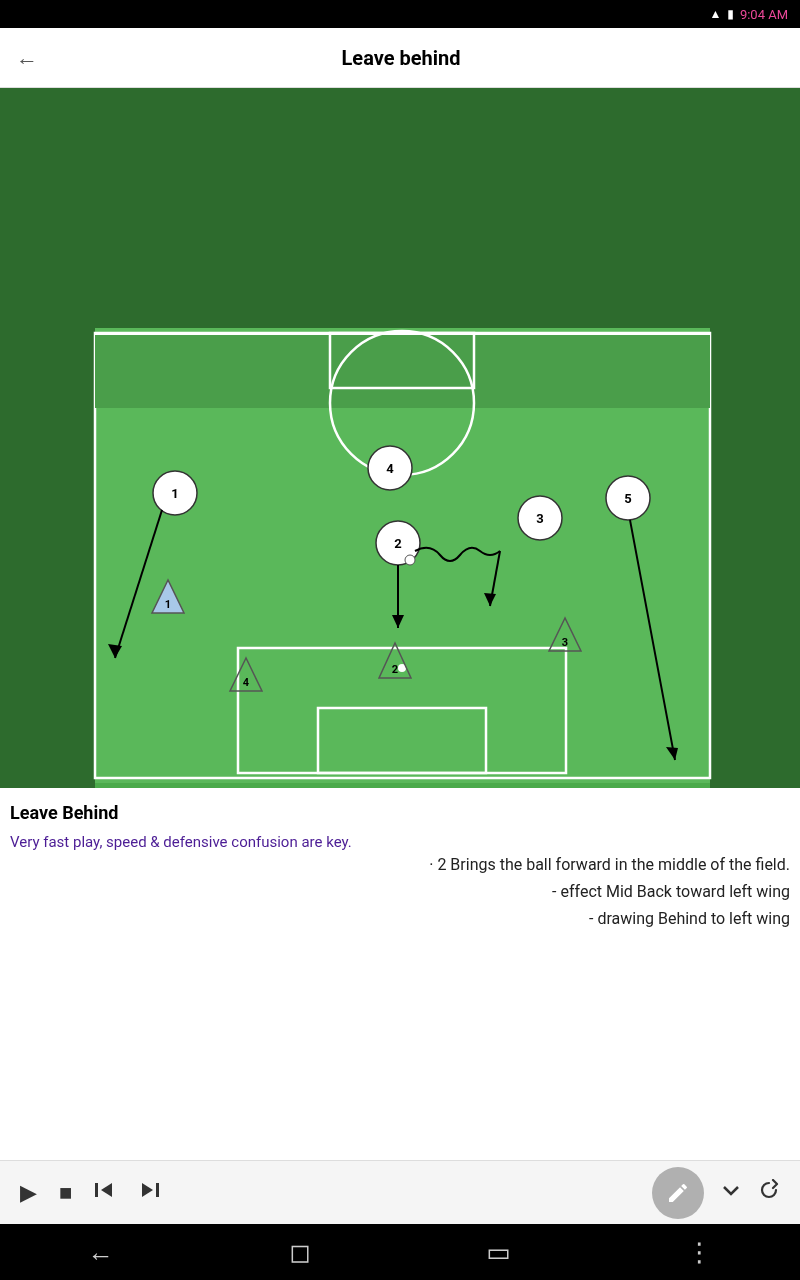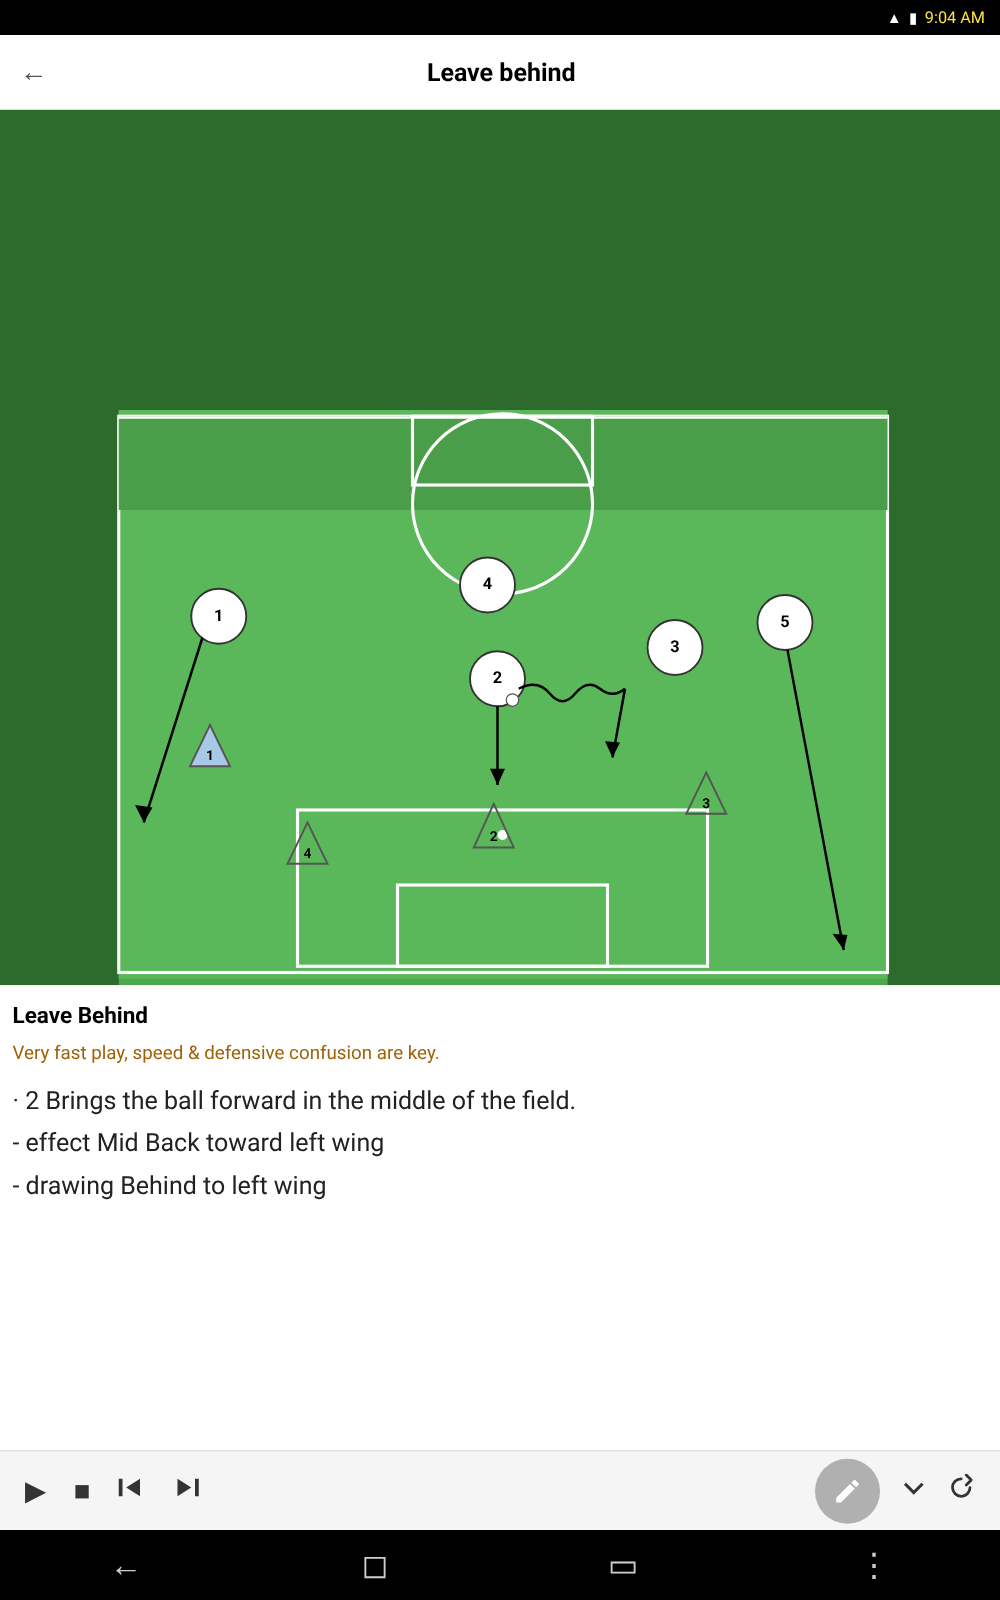--- a/index.html
+++ b/index.html
@@ -17,21 +17,21 @@
     .status-bar {
       background: #000;
       height: 28px;
       display: flex;
       align-items: center;
       justify-content: flex-end;
       padding-right: 12px;
       gap: 6px;
     }
     .status-bar-text {
-      color: #fde047;
+      color: #ec4899;
       font-size: 13px;
     }
     .wifi-icon, .battery-icon {
       color: #fff;
       font-size: 12px;
     }
 
     
     .app-bar {
       background: #fff;
@@ -82,27 +82,28 @@
       overflow-y: auto;
     }
     .content-title {
       font-size: 18px;
       font-weight: bold;
       margin-bottom: 10px;
       color: #000;
     }
     .content-subtitle {
       font-size: 15px;
-      color: #a16207;
-      margin-bottom: 12px;
+      color: #4c1d95;
+      margin-bottom: 0;
     }
     .content-body {
-      font-size: 20px;
+      font-size: 16px;
       color: #222;
       line-height: 1.7;
+      text-align: right;
     }
 
     
     .playback-bar {
       background: #f5f5f5;
       height: 64px;
       display: flex;
       align-items: center;
       justify-content: space-between;
       padding: 0 20px;

